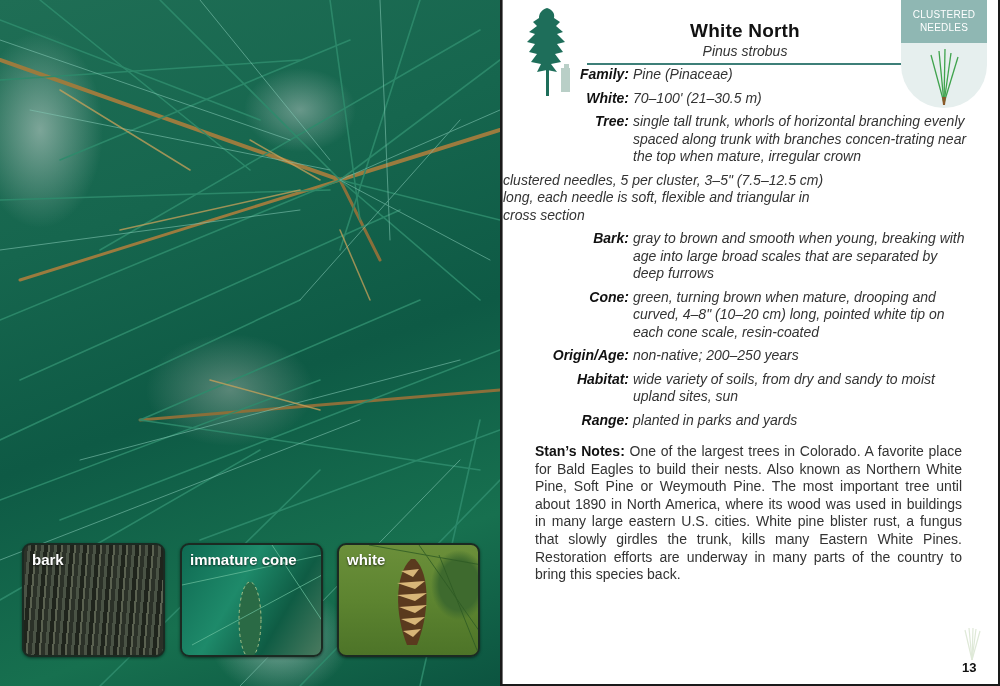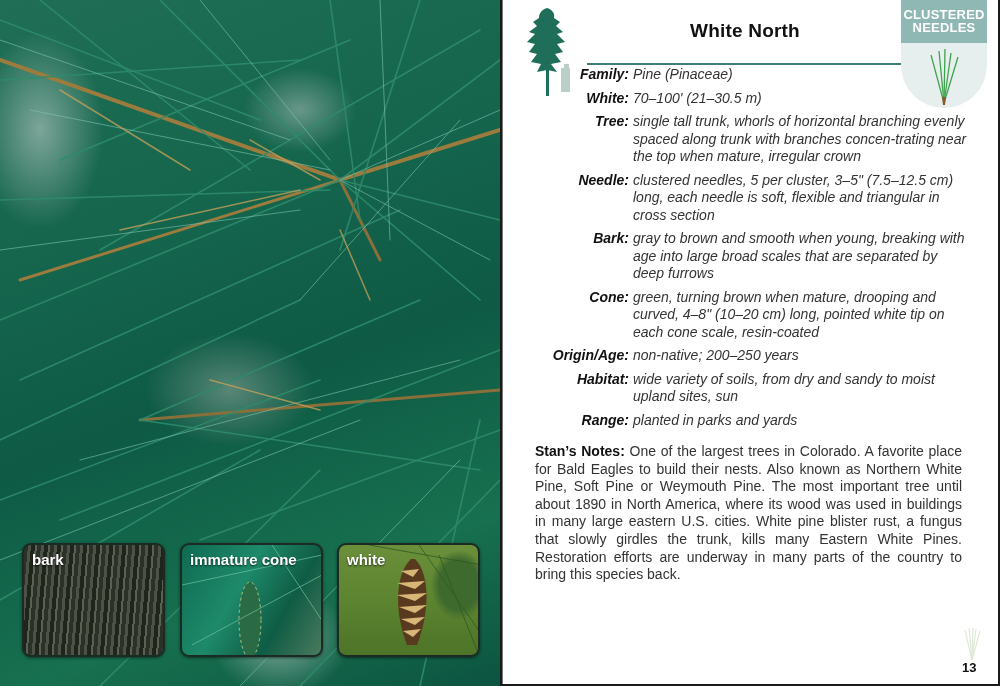--- a/index.html
+++ b/index.html
@@ -49,21 +49,21 @@
     background: #fff; border-left: 1px solid #777;
   }
   .tree-icon { position: absolute; left: 24px; top: 6px; }
   .title-block { position: absolute; left: 84px; top: 20px; width: 316px; text-align: center; }
   .title { font-size: 19px; font-weight: bold; color: #111; letter-spacing: 0.2px; }
   .subtitle { font-size: 14px; font-style: italic; color: #333; margin-top: 1px; }
   .title-rule { position: absolute; left: 84px; top: 63px; width: 314px; height: 1.5px; background: #3d7f78; }
 
   .badge { position: absolute; left: 398px; top: 0; width: 86px; height: 108px; }
   .badge-top {
-    height: 43px; background: #8fb7b3; color: #fff; font-weight: bold; font-size: 13px;
+    height: 43px; background: #8fb7b3; color: #fff; font-weight: normal; font-size: 10px;
     text-align: center; line-height: 13px; padding-top: 8px; letter-spacing: 0.2px;
   }
   .badge-bottom {
     height: 65px; background: #e6efee; border-radius: 0 0 43px 43px; position: relative;
   }
 
   .facts { position: absolute; left: 0; top: 66px; width: 480px; }
   .fact { display: flex; font-size: 14px; line-height: 17.5px; color: #333; margin-bottom: 6px; font-style: italic; }
   .fact-label { width: 130px; text-align: right; font-weight: bold; color: #111; padding-right: 4px; flex-shrink: 0; }
   .fact-value { width: 338px; }
@@ -176,20 +176,21 @@
 <div class="text-page">
   <svg class="tree-icon" width="48" height="92" viewBox="0 0 48 92">
     <rect x="34" y="62" width="9" height="24" fill="#b9cfc7"></rect>
     <rect x="37" y="58" width="5" height="6" fill="#b9cfc7"></rect>
     <rect x="19" y="40" width="3" height="50" fill="#1e6e5a"></rect>
     <path d="M20 2 C26 4 28 8 27 12 L33 16 L29 20 L36 26 L30 28 L38 36 L30 38 L36 46 L28 48 L34 56 L24 58 L30 66 L20 64 L10 66 L14 58 L4 56 L10 48 L2 46 L8 38 L0 36 L8 28 L2 26 L10 20 L6 16 L12 12 C12 8 14 4 20 2 Z" fill="#1e6e5a"></path>
   </svg>
 
   <div class="title-block">
     <div class="title">White North</div>
+    <div class="subtitle">Pinus strobus</div>
   </div>
   <div class="title-rule"></div>
 
   <div class="badge">
     <div class="badge-top">
       <div>CLUSTERED</div>
       <div>NEEDLES</div>
     </div>
     <div class="badge-bottom">
       <svg width="86" height="65" style="position:absolute;left:0;top:0">
@@ -212,21 +213,20 @@
     </div>
     <div class="fact">
       <div class="fact-label">White:</div>
       <div class="fact-value">70–100' (21–30.5 m)</div>
     </div>
     <div class="fact">
       <div class="fact-label">Tree:</div>
       <div class="fact-value">single tall trunk, whorls of horizontal branching evenly spaced along trunk with branches concen-trating near the top when mature, irregular crown</div>
     </div>
     <div class="fact">
-      <div class="fact-label">Needle:</div>
       <div class="fact-value">clustered needles, 5 per cluster, 3–5" (7.5–12.5 cm) long, each needle is soft, flexible and triangular in cross section</div>
     </div>
     <div class="fact">
       <div class="fact-label">Bark:</div>
       <div class="fact-value">gray to brown and smooth when young, breaking with age into large broad scales that are separated by deep furrows</div>
     </div>
     <div class="fact">
       <div class="fact-label">Cone:</div>
       <div class="fact-value">green, turning brown when mature, drooping and curved, 4–8" (10–20 cm) long, pointed white tip on each cone scale, resin-coated</div>
     </div>

